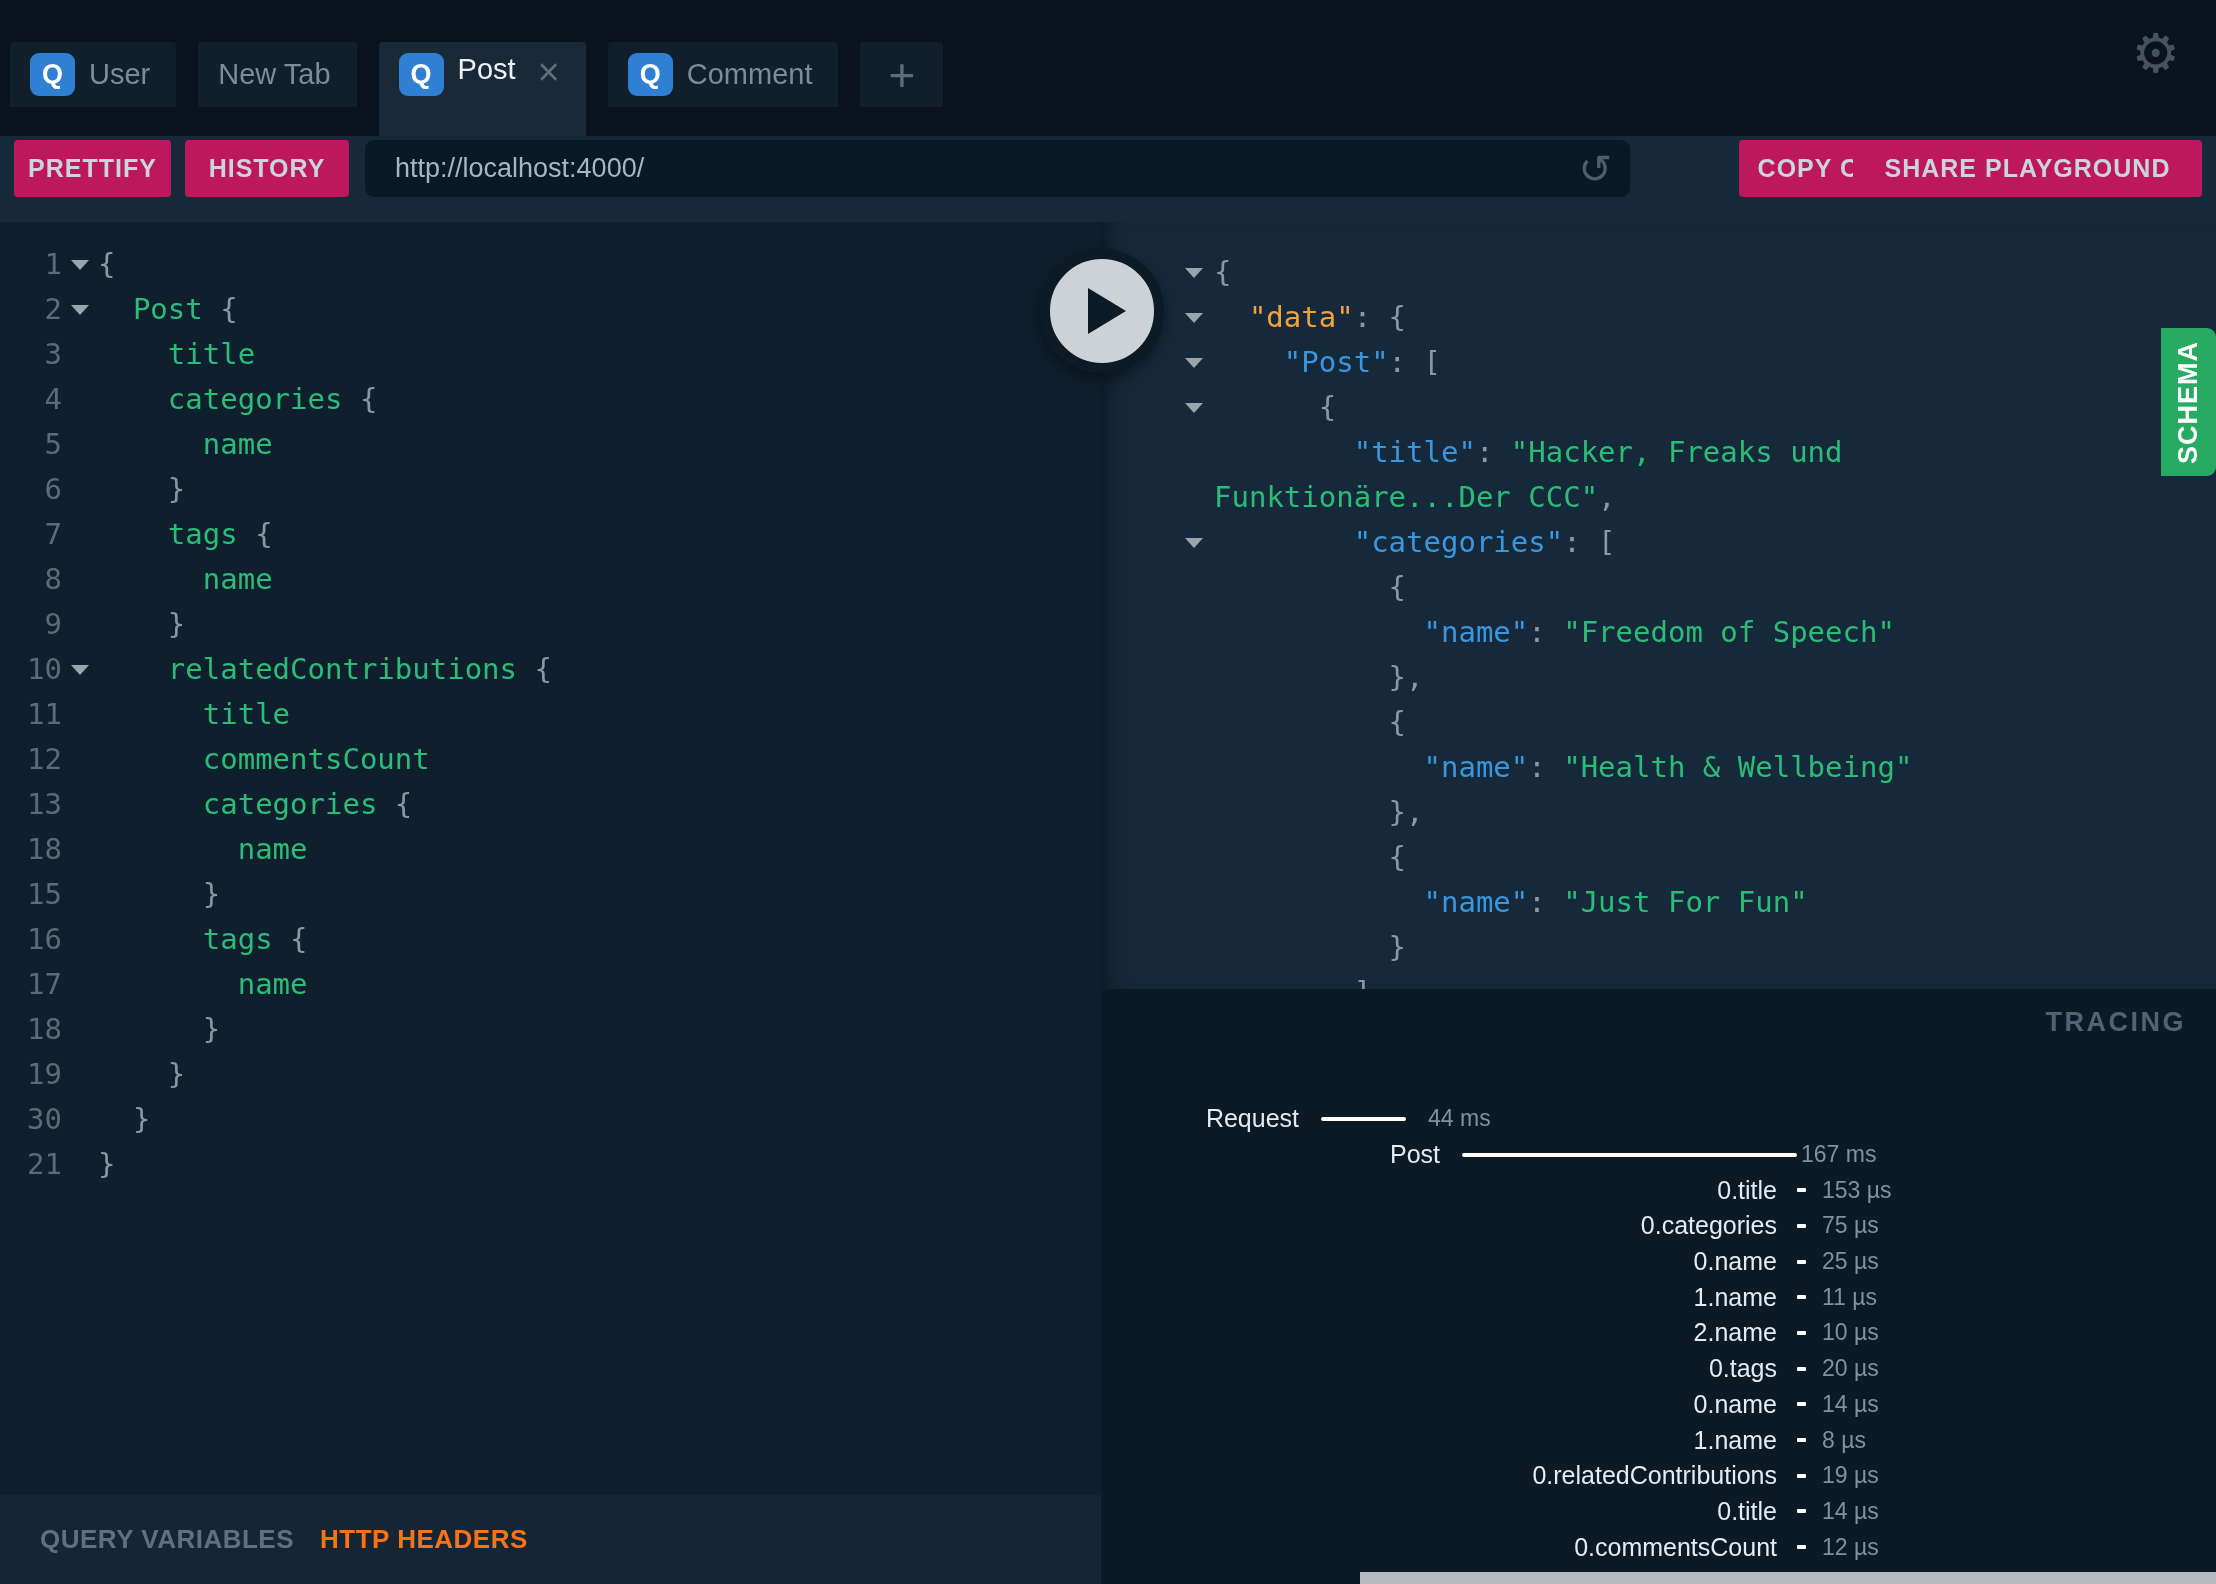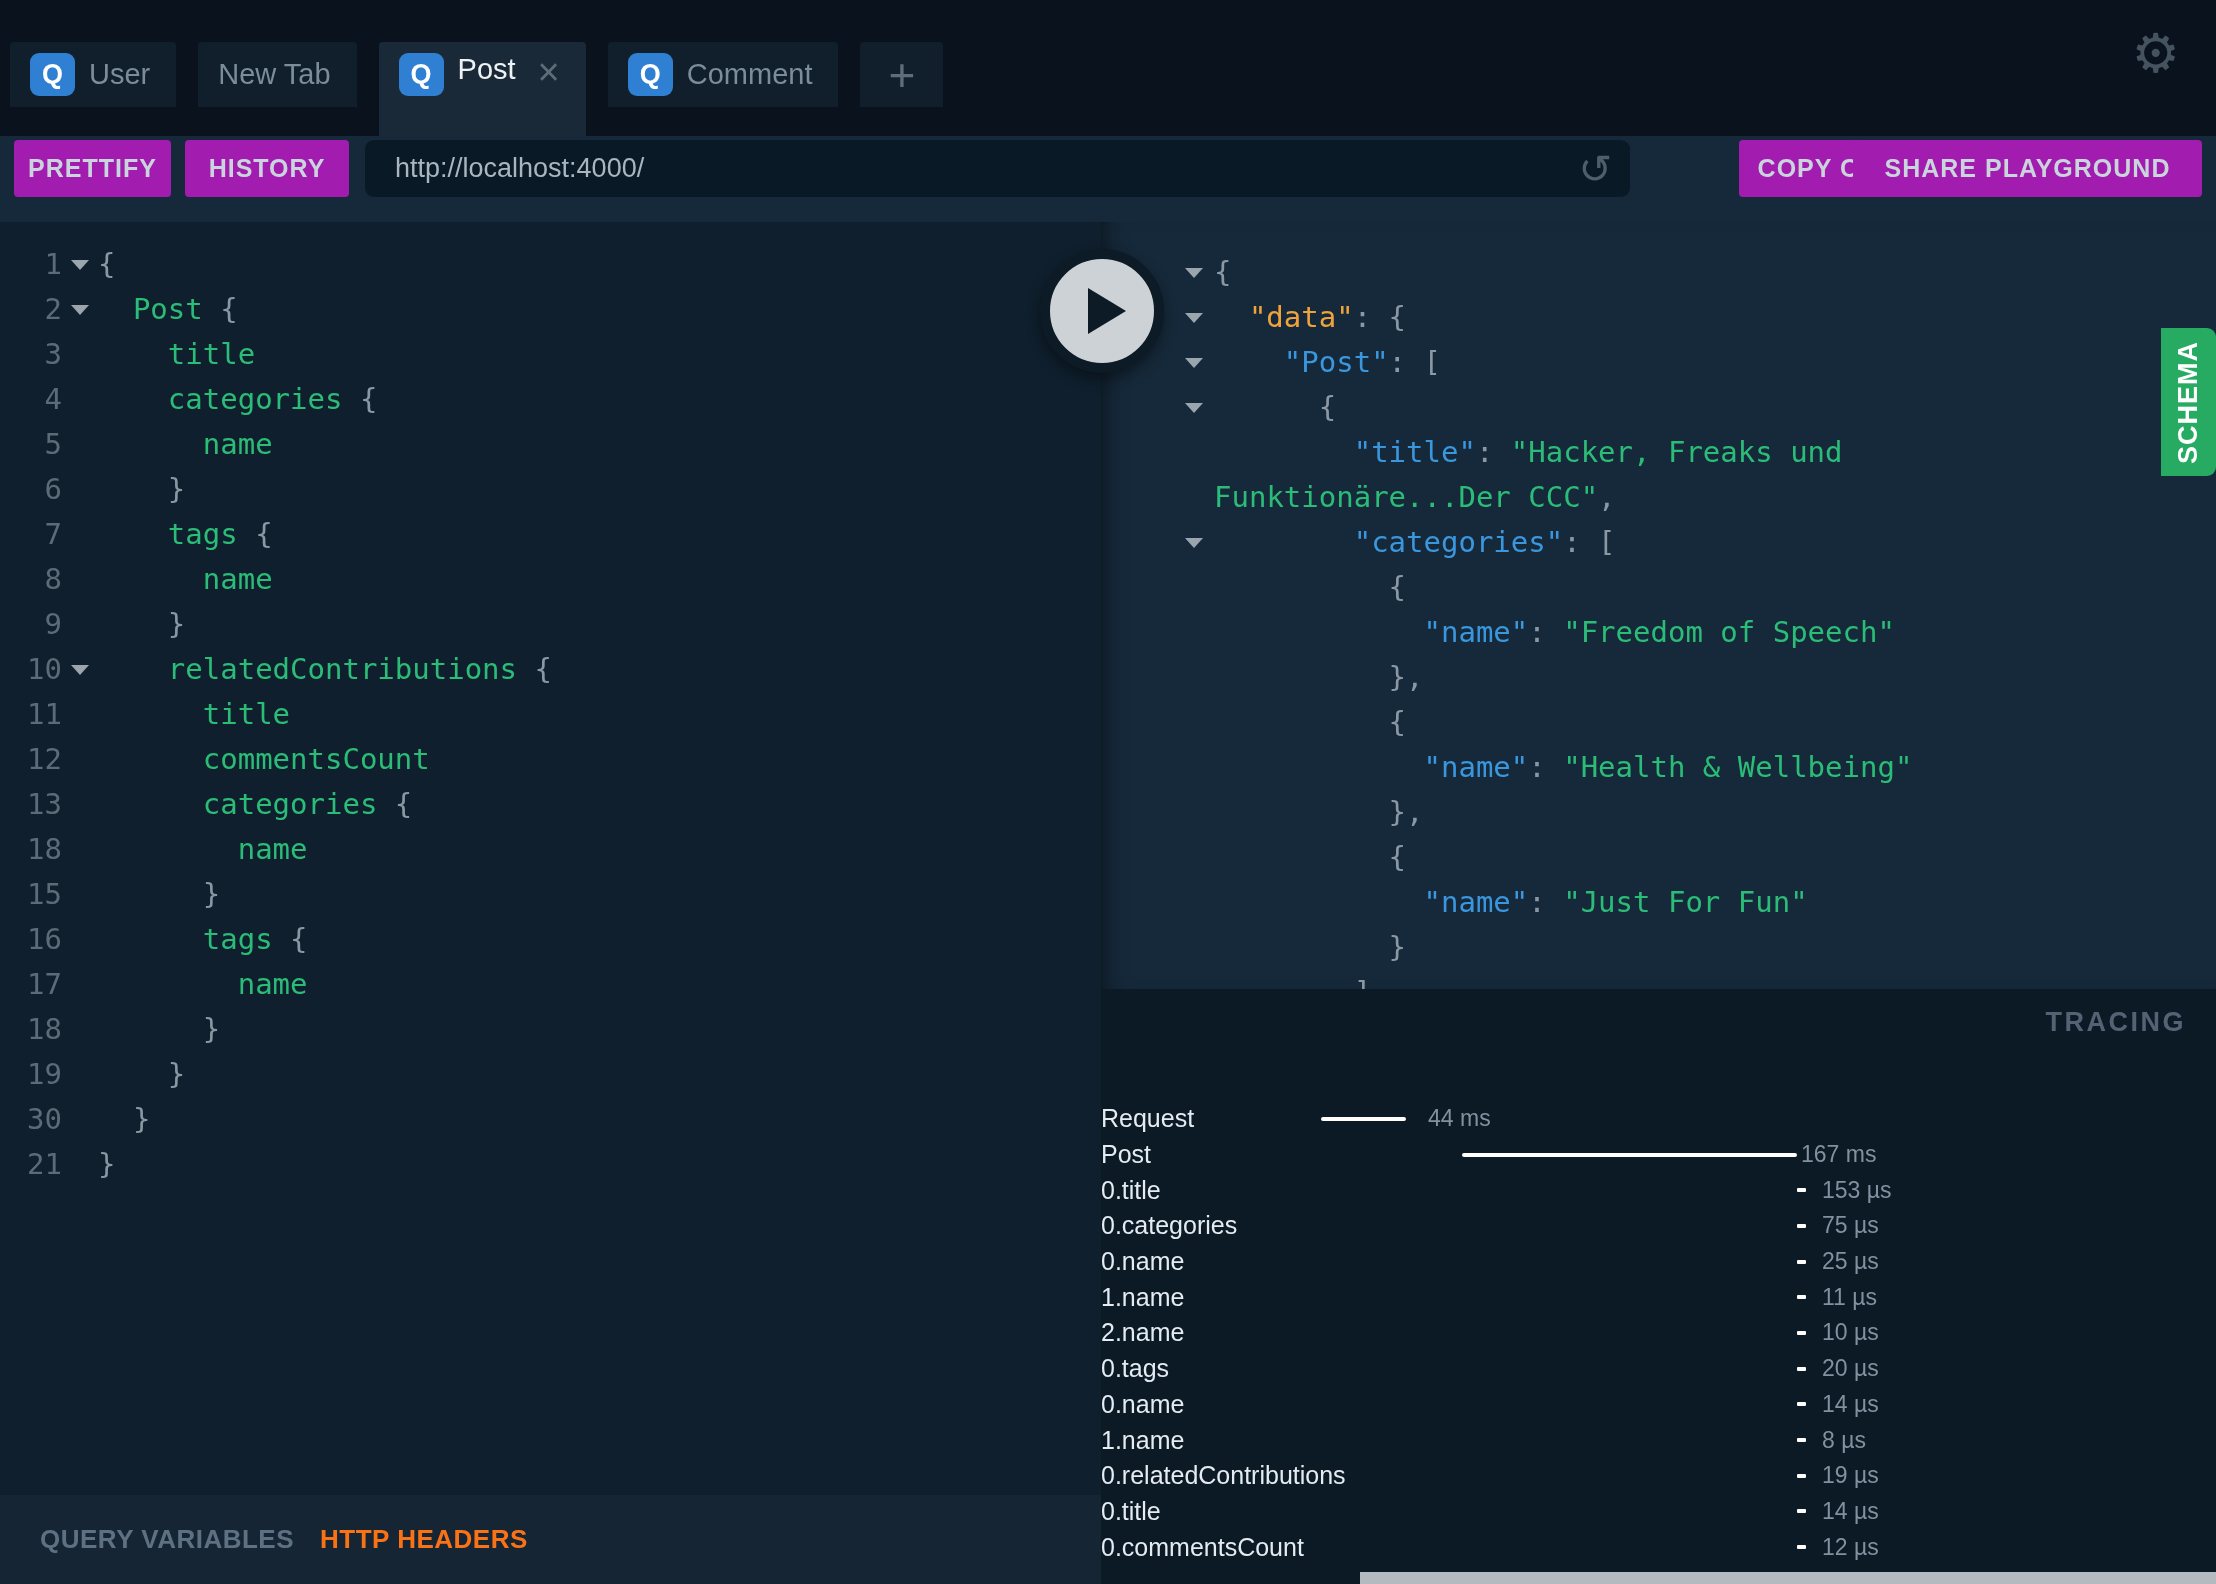--- a/index.html
+++ b/index.html
@@ -16,21 +16,21 @@
           font-weight:bold;font-size:27px;display:flex;align-items:center;justify-content:center;
           margin-right:14px;flex:0 0 auto;}
   .tab-label{color:#7b8c9b;font-size:29px;white-space:nowrap;}
   .tab-close{color:#5d6d79;font-size:38px;margin-left:22px;line-height:1;cursor:pointer;}
   .tab-add{height:65px;width:83px;background:#111e2b;border:none;border-radius:4px 4px 0 0;
            color:#5d6d79;font-size:46px;font-weight:300;cursor:pointer;}
   .gear{position:absolute;right:36px;top:22px;font-size:54px;color:#45535f;cursor:pointer;
         font-family:"DejaVu Sans",sans-serif;}
   
   .toolbar{position:absolute;left:0;top:136px;width:2216px;height:86px;background:#16293a;}
-  .tbtn{position:absolute;top:4px;height:57px;background:#a21caf;border:none;border-radius:4px;
+  .tbtn{position:absolute;top:4px;height:57px;background:#be185d;border:none;border-radius:4px;
         color:#c9d4dc;font-family:"Liberation Sans",sans-serif;font-size:25px;font-weight:600;
         letter-spacing:1px;cursor:pointer;}
   .btn-prettify{left:14px;width:157px;}
   .btn-history{left:185px;width:164px;}
   .btn-copycurl{left:1739px;width:193px;}
   .btn-share{left:1853px;width:349px;}
   .urlbox{position:absolute;left:365px;top:4px;width:1265px;height:57px;background:#0a1926;
           border-radius:9px;display:flex;align-items:center;}
   .urlbox input{flex:1;background:transparent;border:none;outline:none;color:#a9b5bf;
           font-size:27px;font-family:"Liberation Sans",sans-serif;padding:0 0 0 30px;}
@@ -69,21 +69,21 @@
         border-radius:9px 0 0 9px;color:#fff;font-weight:bold;font-size:27px;letter-spacing:1px;
         display:flex;align-items:center;justify-content:center;cursor:pointer;
         writing-mode:vertical-rl;transform:rotate(180deg);}
   
   .tracing{position:absolute;left:1101px;top:989px;width:1115px;height:595px;background:#0c1a26;
            overflow:hidden;}
   .tr-title{position:absolute;top:18px;right:30px;color:#546374;font-size:27px;font-weight:bold;
             letter-spacing:2.5px;}
   .tr-rows{position:absolute;left:0;right:0;top:112px;}
   .tr-row{display:flex;align-items:center;height:35.7px;}
-  .tr-label{text-align:left;color:#e4ebf1;font-size:25px;white-space:nowrap;flex:0 0 auto;}
+  .tr-label{text-align:right;color:#e4ebf1;font-size:25px;white-space:nowrap;flex:0 0 auto;}
   .tr-bar{height:4px;background:#fff;border-radius:2px;flex:0 0 auto;}
   .tr-dash{width:9px;height:4px;background:#fff;border-radius:1px;flex:0 0 auto;margin-left:20px;}
   .tr-value{color:#8191a0;font-size:23px;white-space:nowrap;flex:0 0 auto;}
   .hscroll{position:absolute;left:259px;right:0;bottom:0;height:12px;background:#b3bac0;cursor:pointer;}
   
   .bottombar{position:absolute;left:0;top:1495px;width:1101px;height:89px;background:#152534;
              display:flex;align-items:center;}
   .bb-item{font-size:26px;font-weight:bold;letter-spacing:.5px;cursor:pointer;}
   .bb-queryvars{color:#5d7182;margin-left:40px;}
   .bb-headers{color:#f97316;margin-left:26px;}

